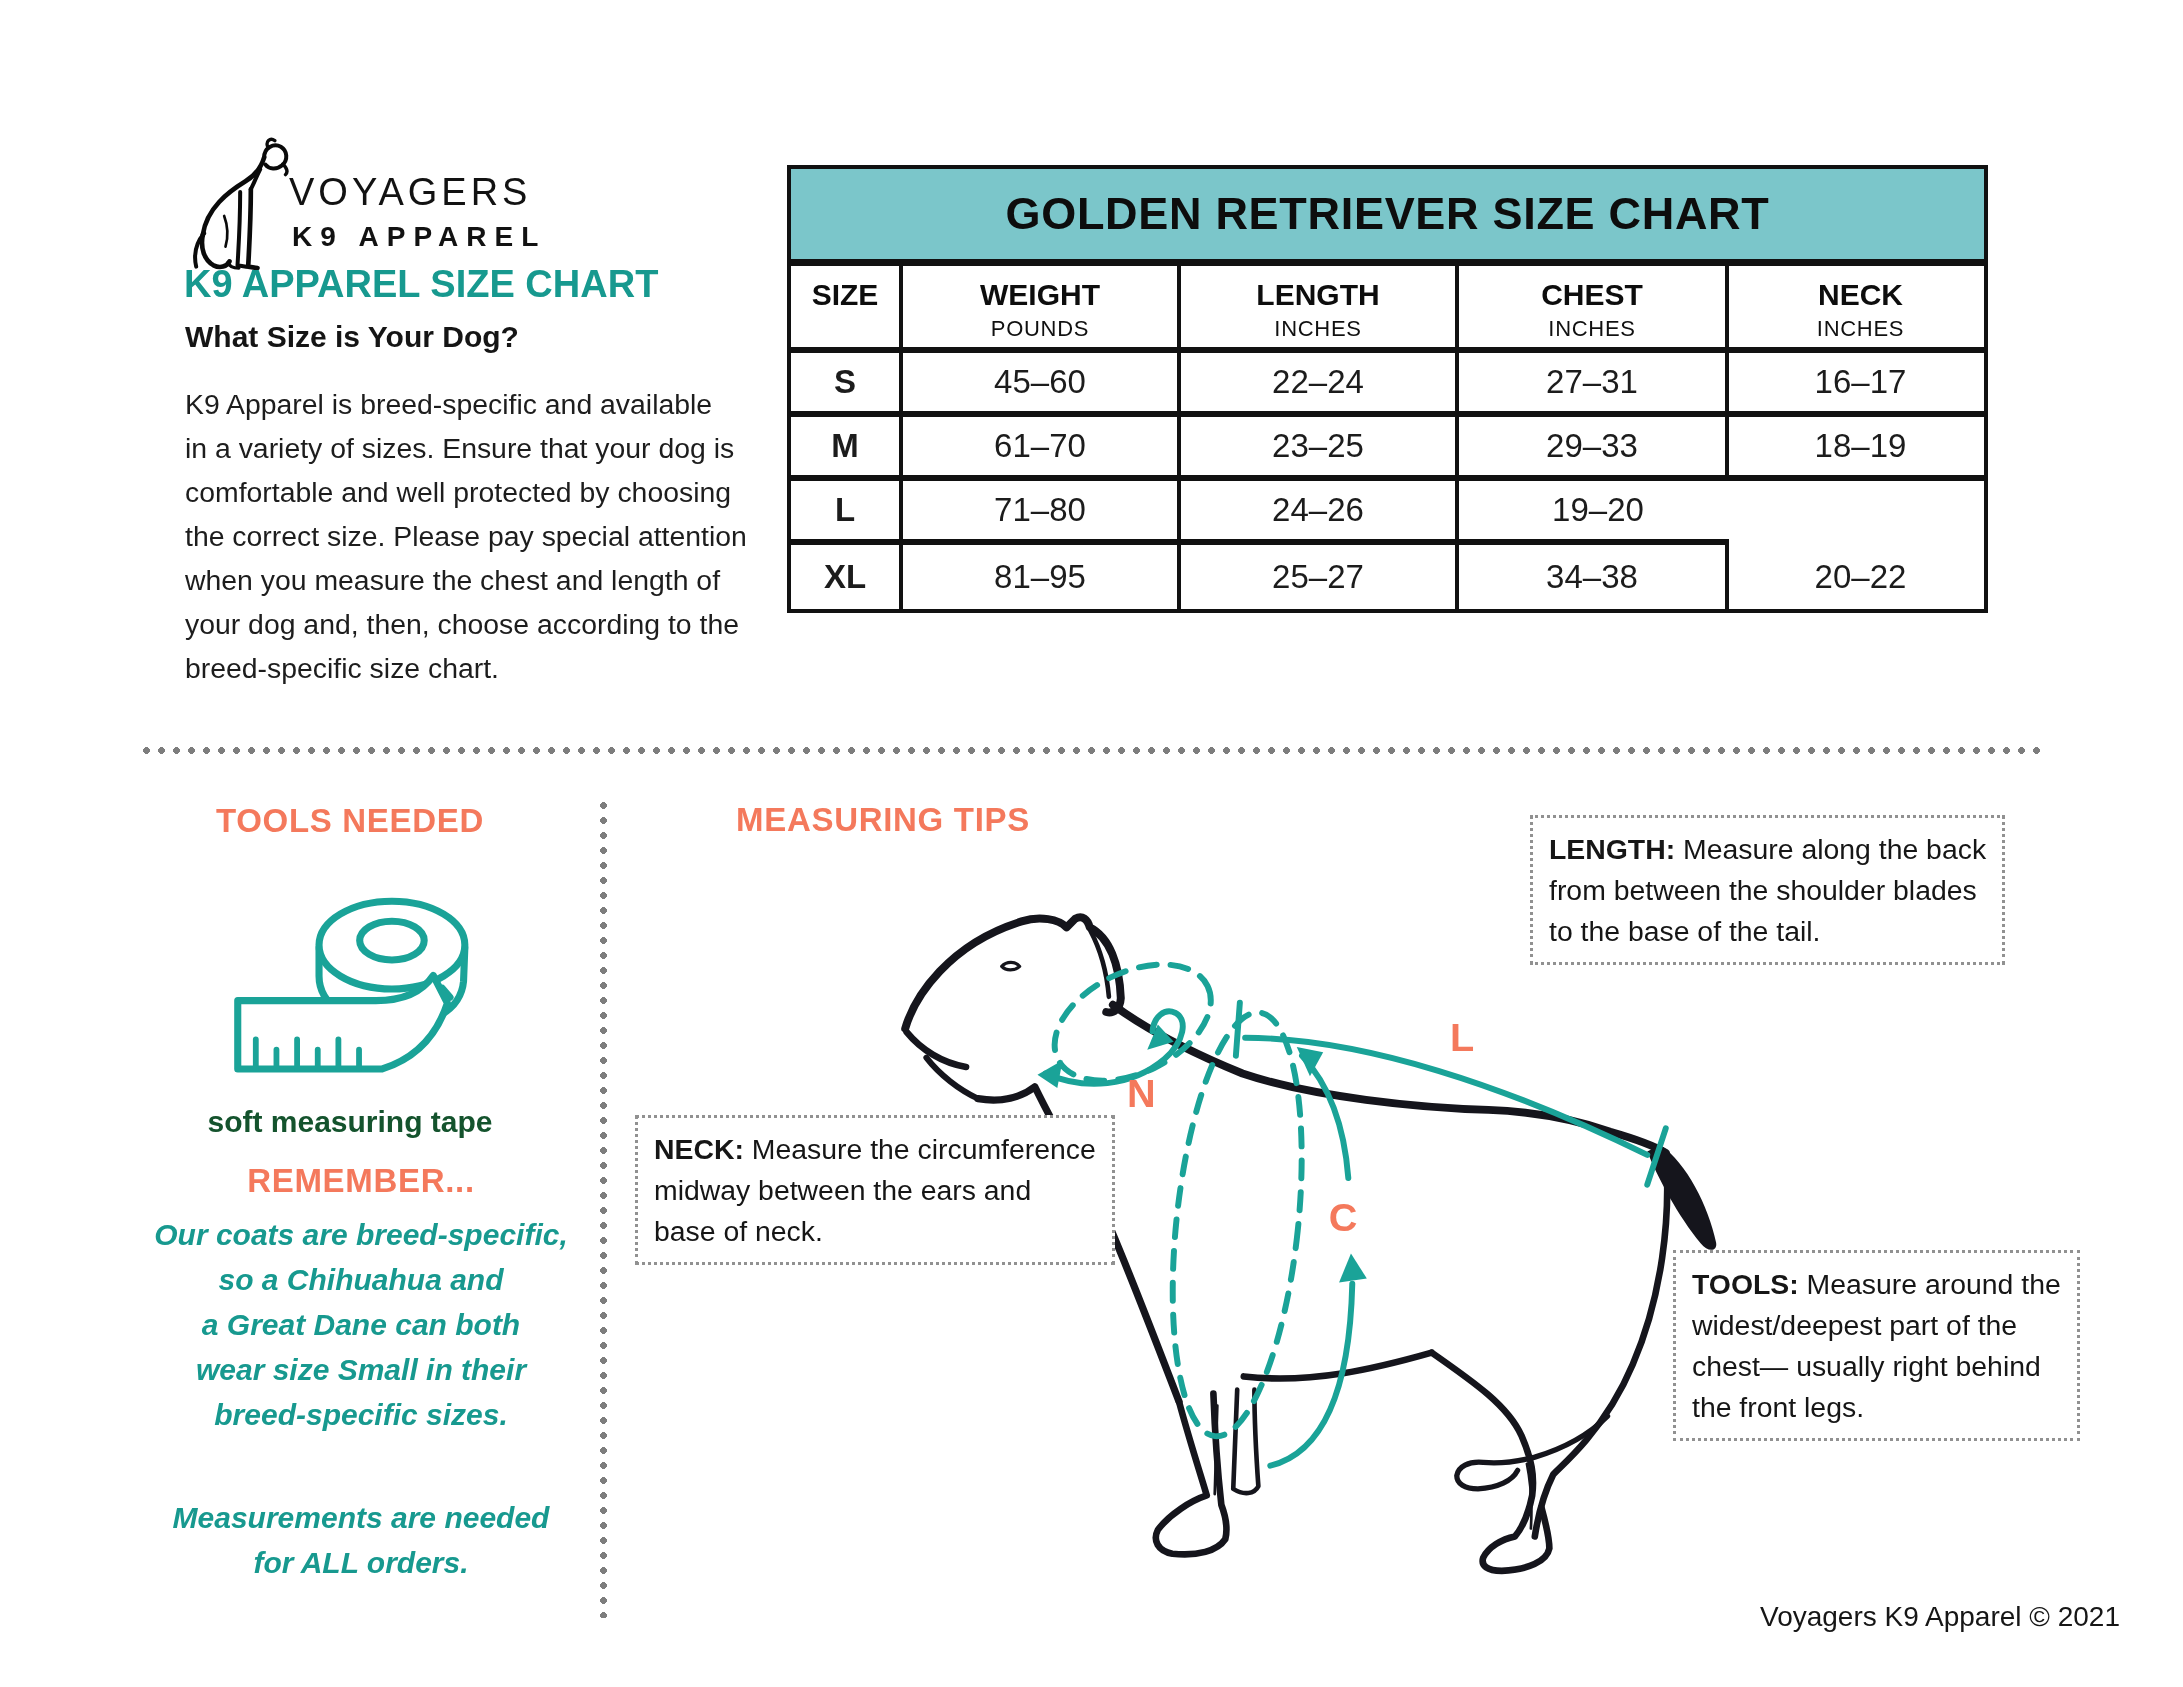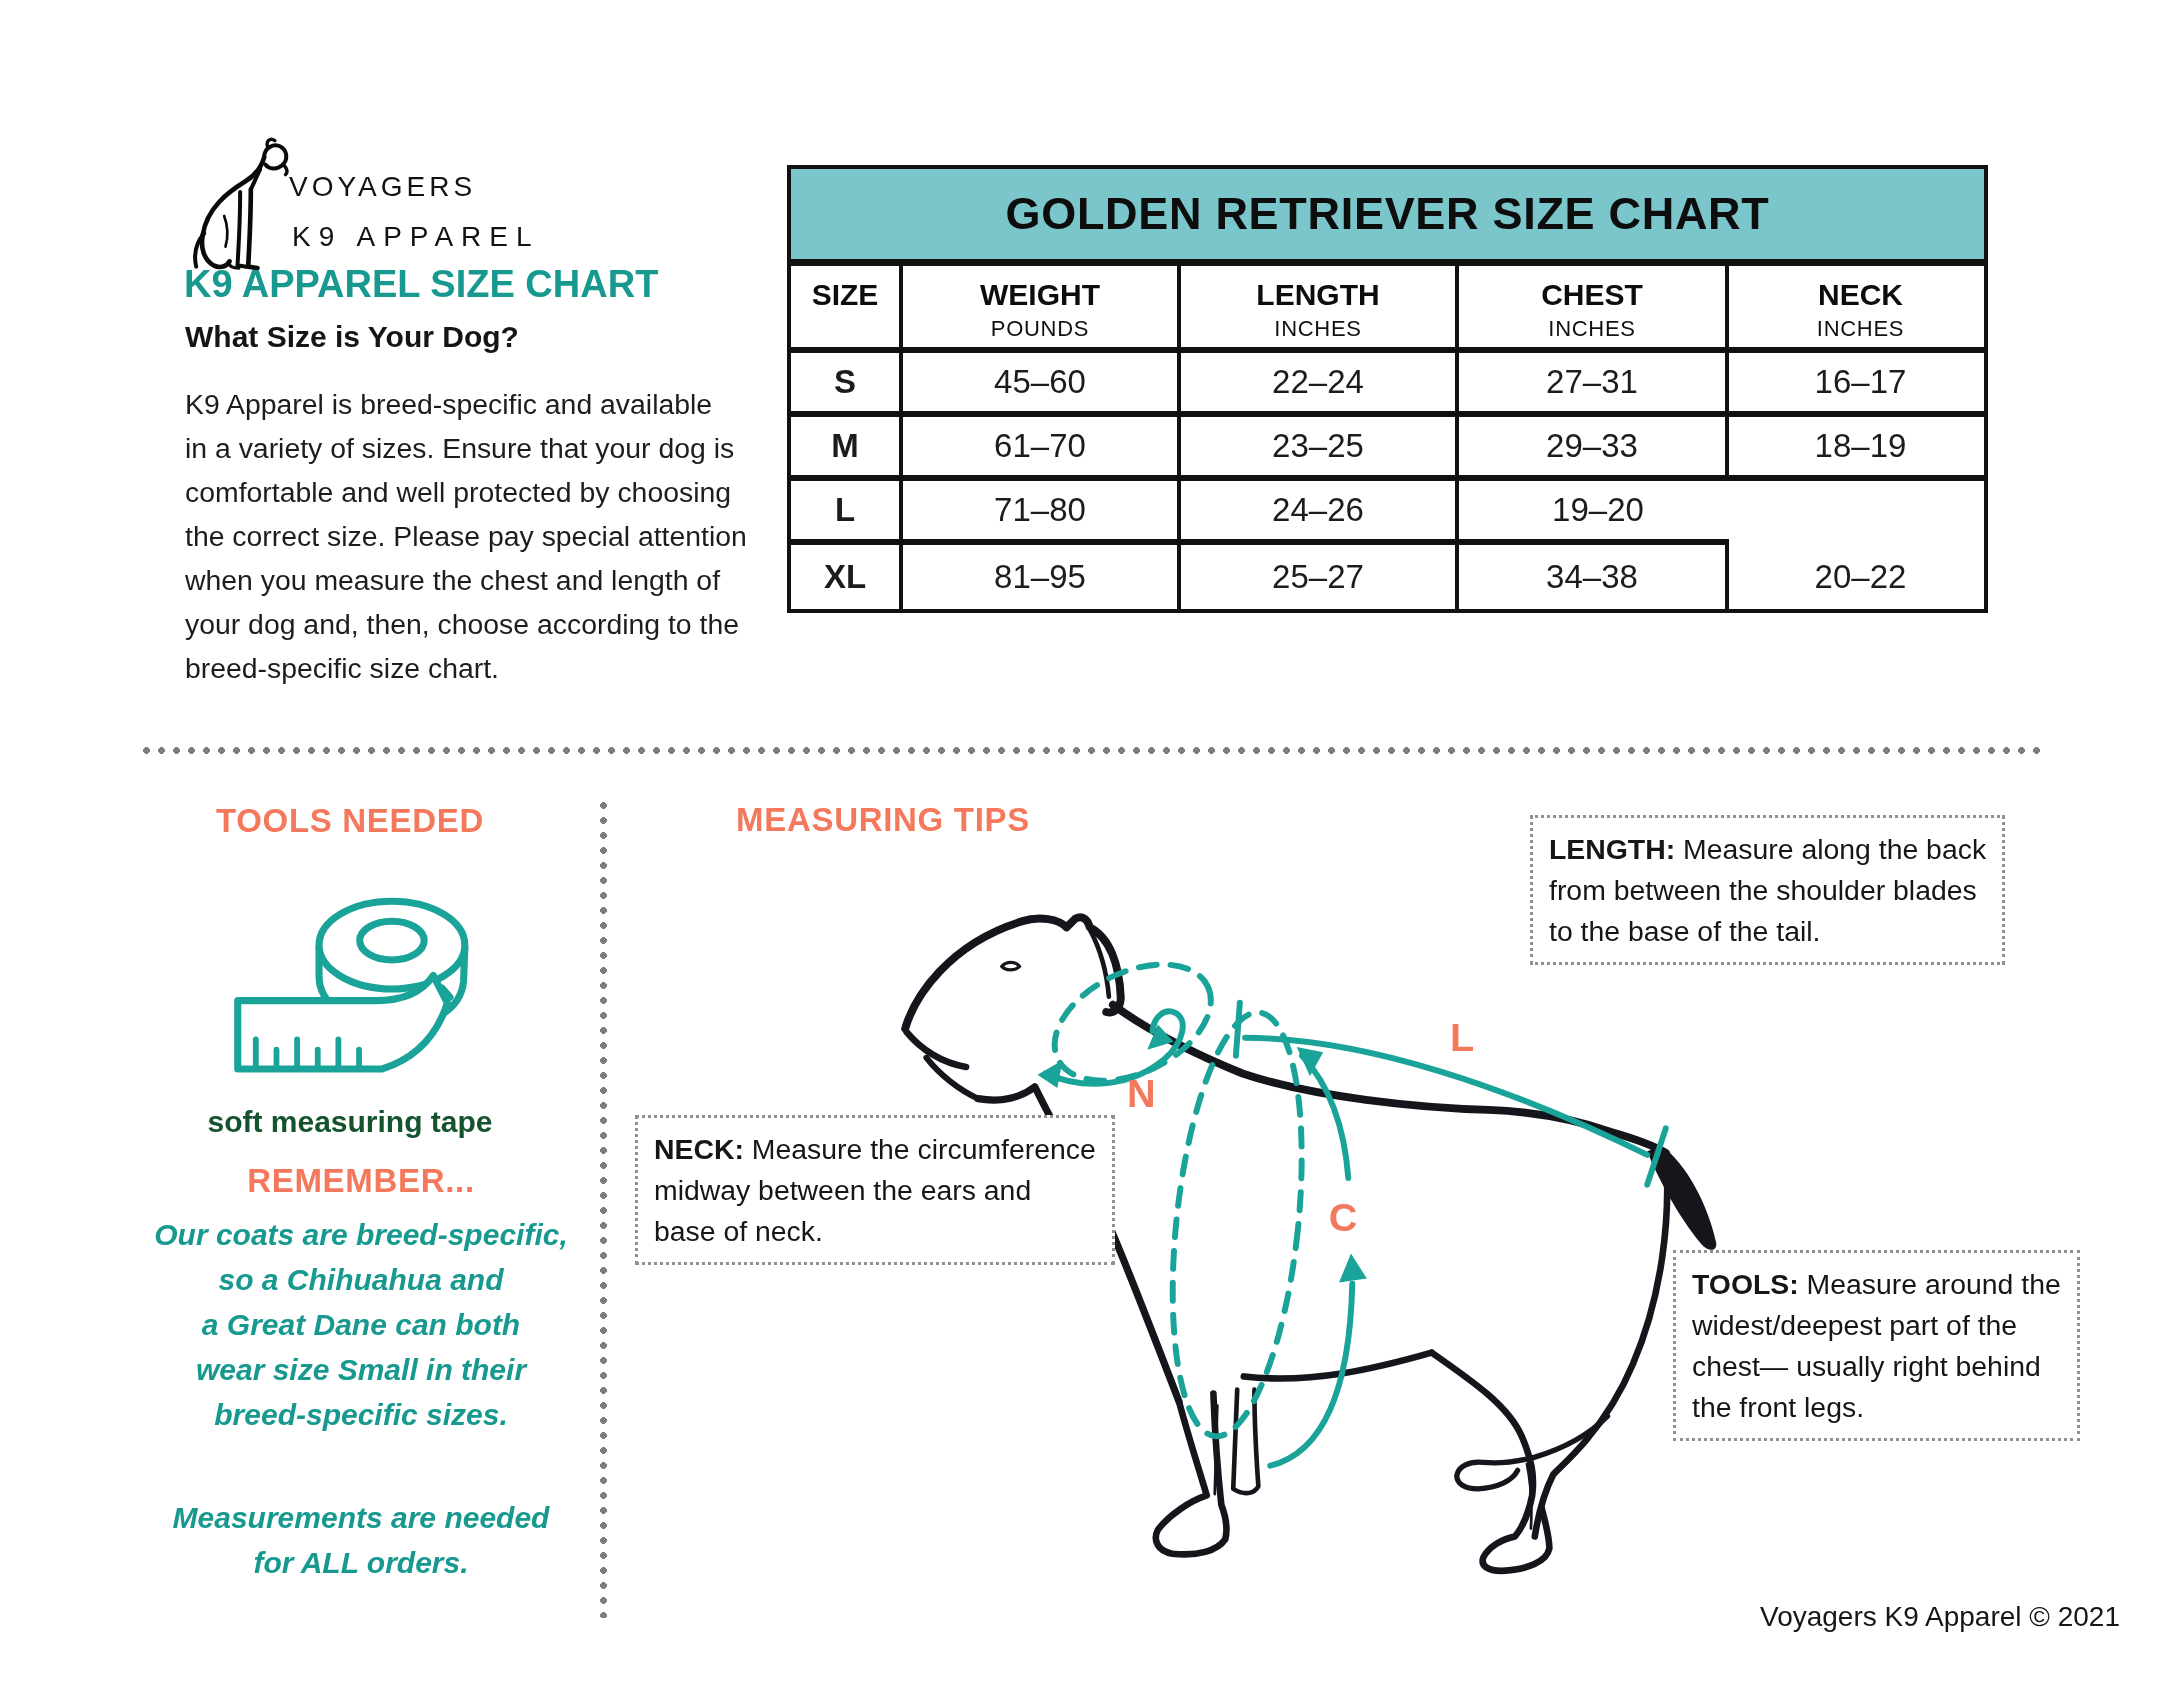--- a/index.html
+++ b/index.html
@@ -2,22 +2,22 @@
 <html style="font-size:10.6px"><head>
 <meta charset="utf-8">
 <style>
   * { margin:0; padding:0; box-sizing:border-box; }
   html,body { width:2183px; height:1687px; background:#ffffff; font-family:"Liberation Sans", sans-serif; color:#1c1c1c; }
   #page { position:relative; width:2183px; height:1687px; overflow:hidden; background:#fff; }
   .abs { position:absolute; }
 
   
   #logo-mark { left:189px; top:136px; width:101px; height:140px; }
-  #logo-name1 { left:289px; top:171px; font-size:28px; font-weight:400; letter-spacing:4px; color:#121212; }
-  #logo-name2 { left:292px; top:221px; font-size:28px; font-weight:400; letter-spacing:8px; color:#121212; }
+  #logo-name1 { left:289px; top:171px; font-size:38px; font-weight:400; letter-spacing:4px; color:#121212; }
+  #logo-name2 { left:292px; top:221px; font-size:28px; font-weight:700; letter-spacing:8px; color:#121212; }
 
   
   #intro-heading { left:184px; top:263px; font-size:38px; font-weight:700; color:#17998f; letter-spacing:0px; }
   #intro-subheading { left:185px; top:320px; font-size:30px; font-weight:700; color:#151515; }
   #intro-body { left:185px; top:382px; width:569px; font-size:28.4px; line-height:44px; white-space:pre-line; color:#1d1d1d; }
 
   
   #size-table { left:787px; top:165px; width:1201px; border:4px solid #111; background:#fff; }
   #table-title { height:97px; background:#7bc6ca; border-bottom:7.3px solid #111; display:flex; align-items:center; justify-content:center;
                  font-size:45px; font-weight:700; letter-spacing:0.7px; color:#0d0d0d; }

